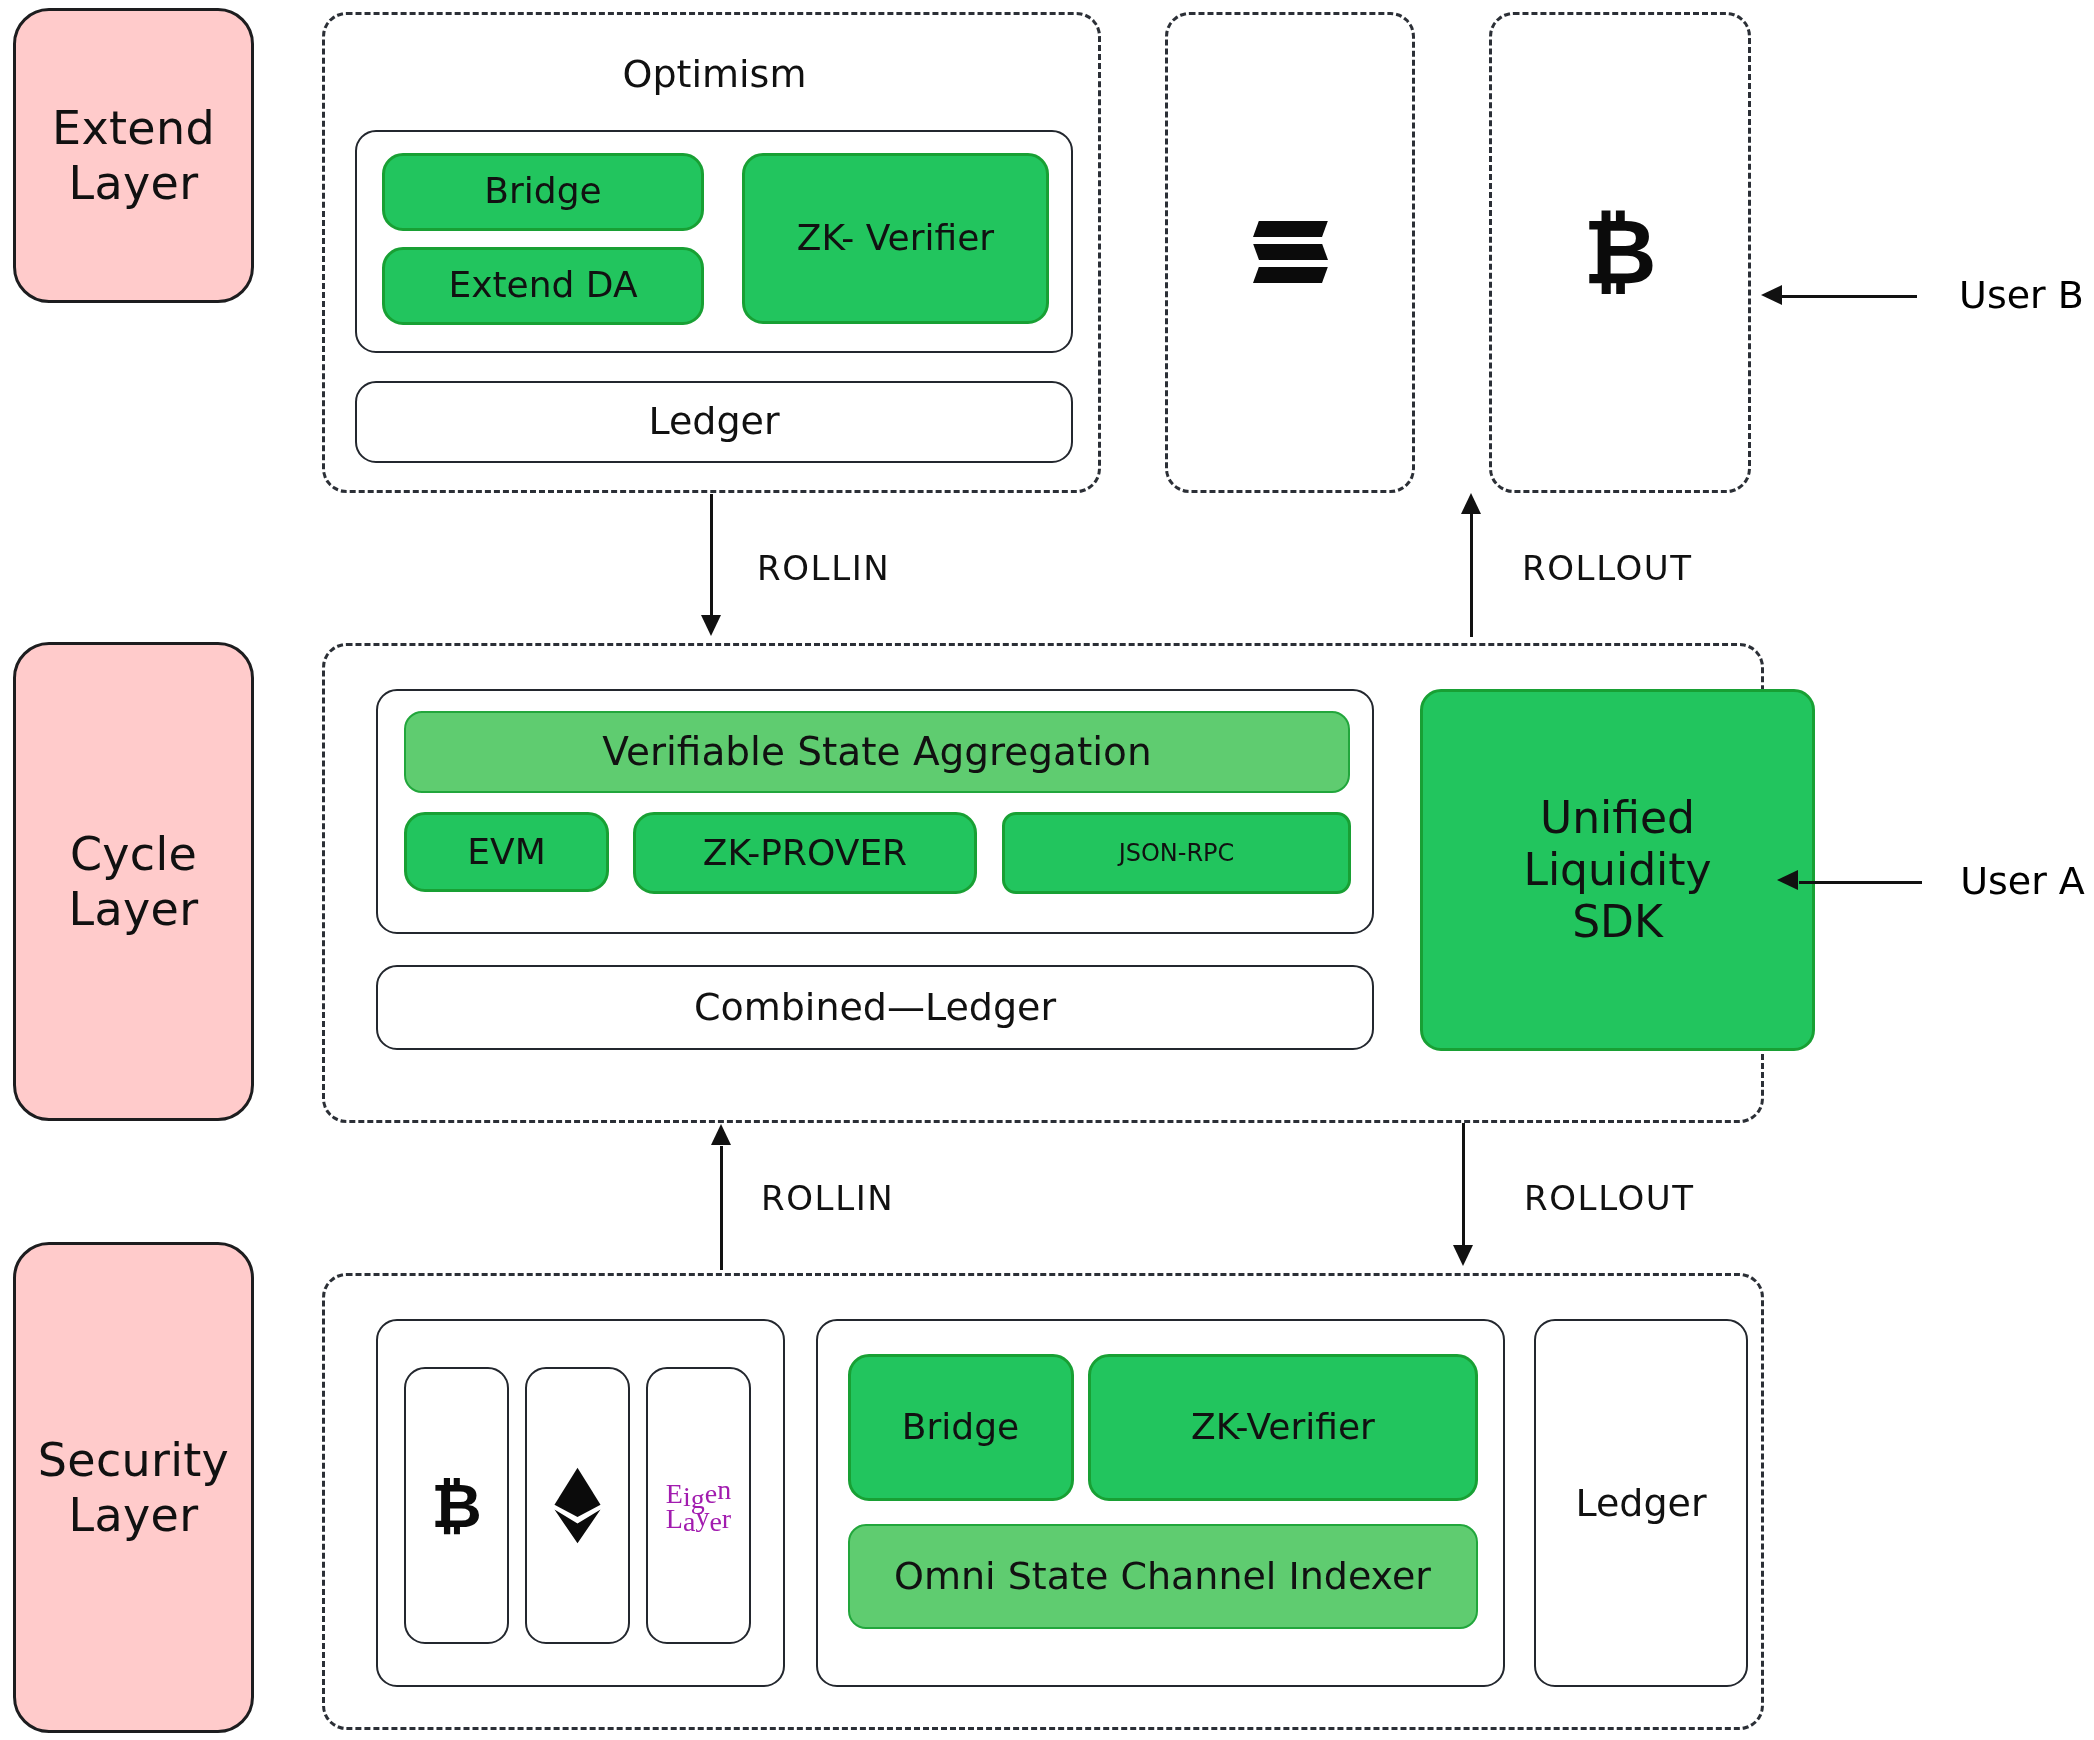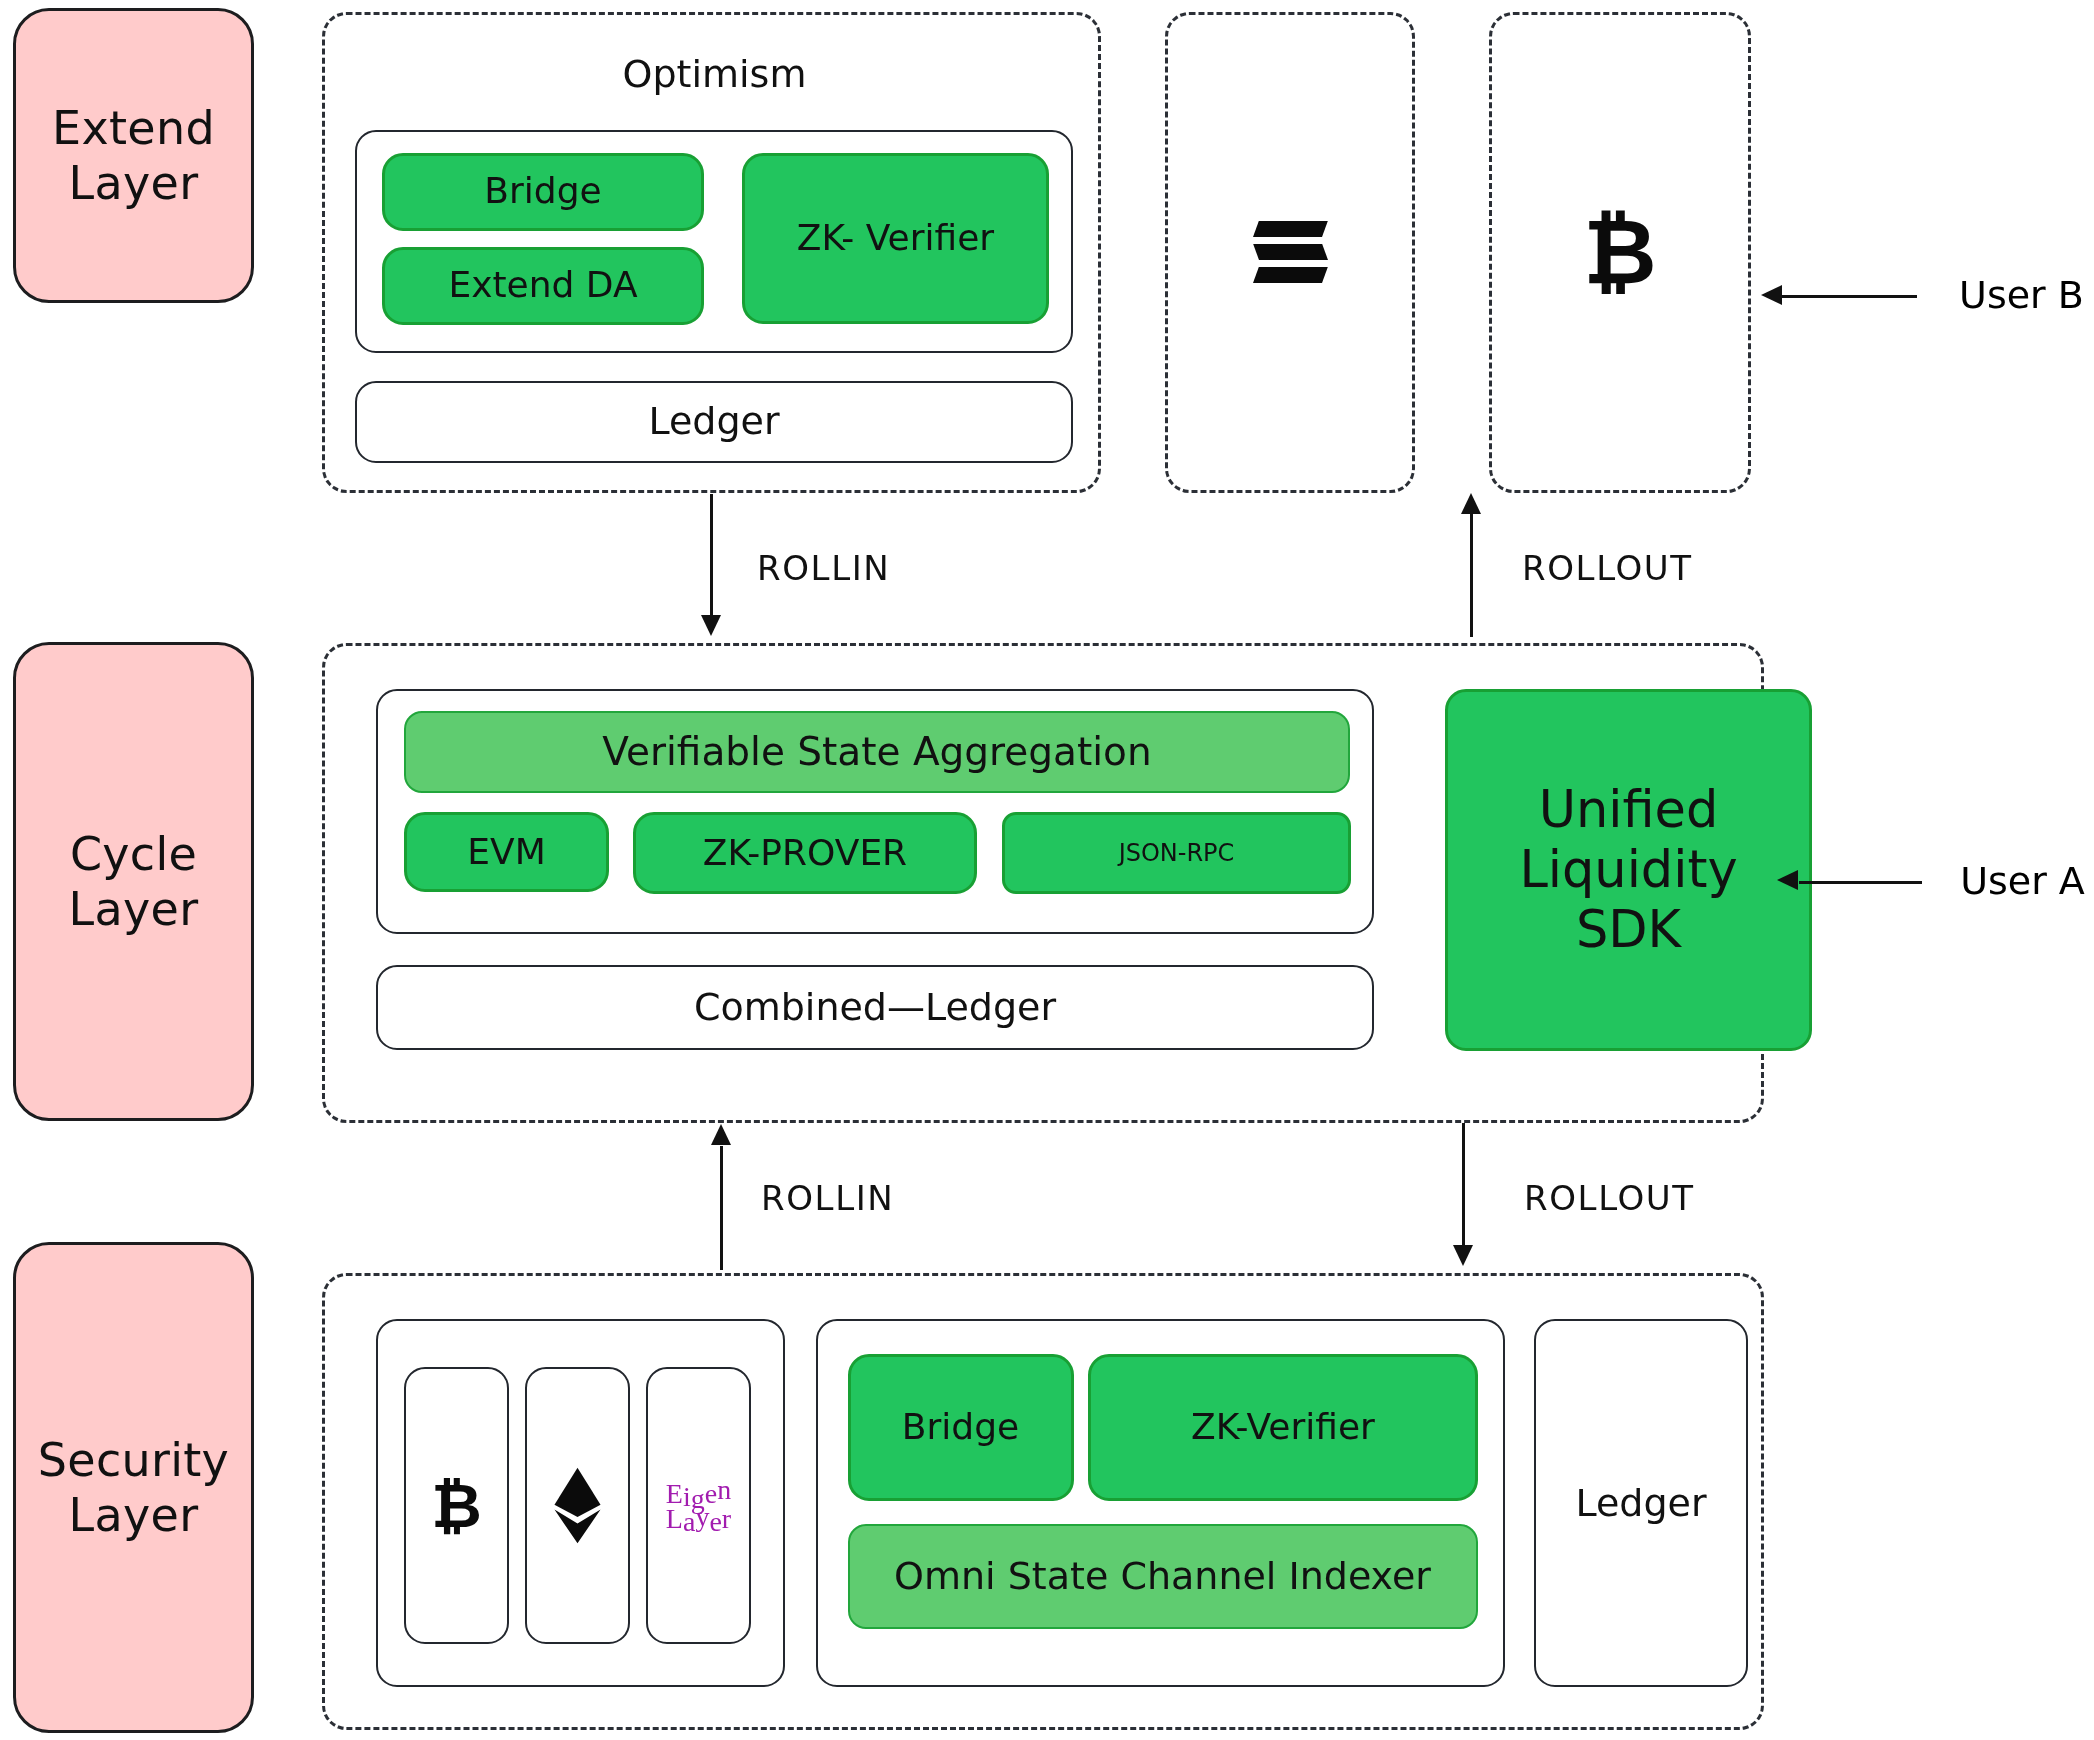--- a/index.html
+++ b/index.html
@@ -199,21 +199,21 @@
 
       <div class="abs card-green ctr lbl" style="left:624px;top:121px;width:349px;height:82px;font-size:24px;border-radius:14px;">
         <span>JSON-RPC</span>
       </div>
     </div>
 
     <div class="abs card ctr lbl" style="left:51px;top:319px;width:998px;height:85px;font-size:38px;">
       <span>Combined—Ledger</span>
     </div>
 
-    <div class="abs card-green ctr lbl" style="left:1095px;top:43px;width:367px;height:362px;font-size:51px;margin-left:25px;">
+    <div class="abs card-green ctr lbl" style="left:1095px;top:43px;width:395px;height:362px;font-size:44px;">
       <span>Unified
 Liquidity
 SDK</span>
     </div>
   </div>
 
   <div class="abs arrow-line arr-h" style="left:1799px;top:881px;width:123px;"></div>
   <div class="abs arrowhead ah-left" style="left:1777px;top:870px;"></div>
   <div class="abs ctr lbl user-label" style="left:1949px;top:856px;width:147px;height:51px;">User A</div>
 

